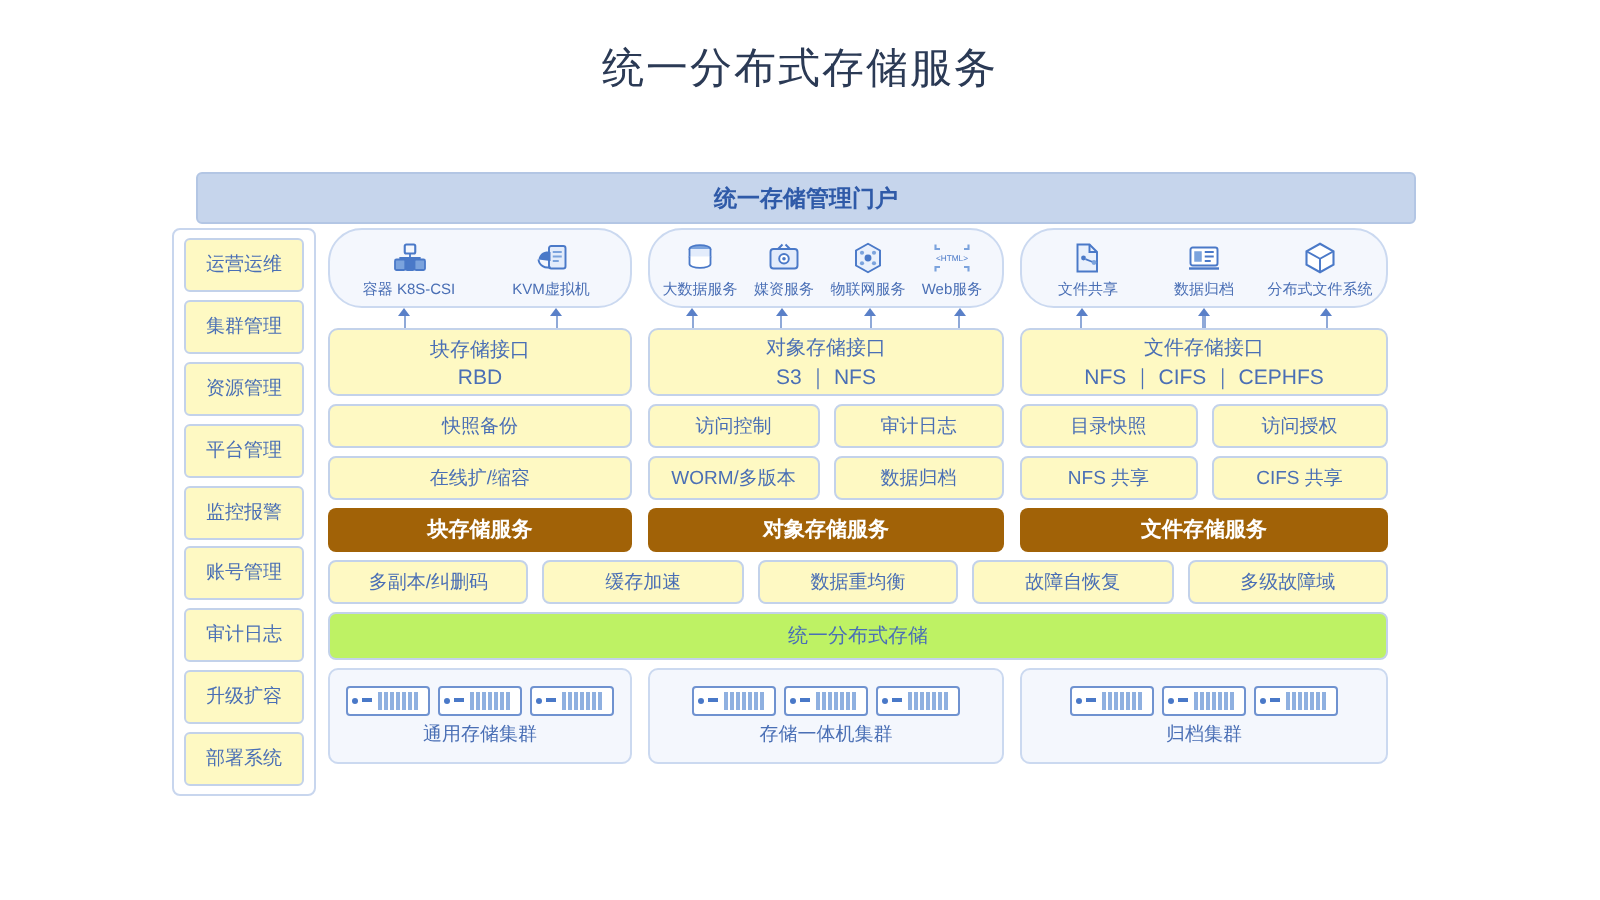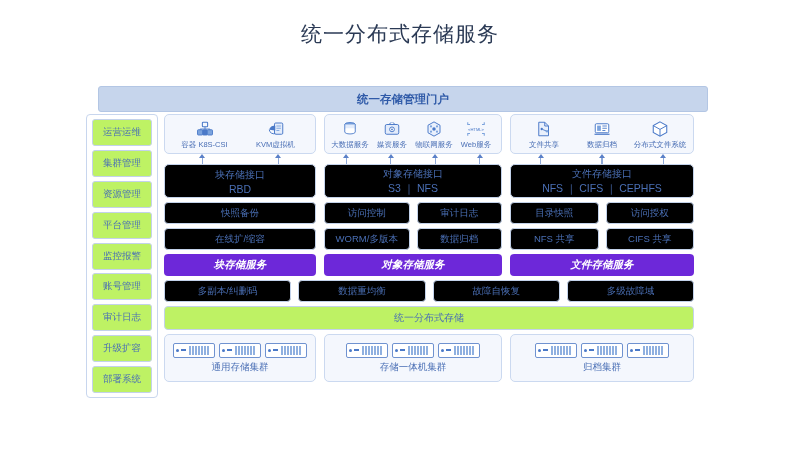--- a/index.html
+++ b/index.html
@@ -28,32 +28,32 @@
   }
 
   
   .sidebar{
     position:absolute;left:0;top:28px;width:72px;height:284px;
     border:1px solid #c8d6ee;border-radius:4px;background:#fff;
     padding:4px 5px;box-sizing:border-box;
     display:flex;flex-direction:column;justify-content:space-between;
   }
   .side-item{
-    height:25px;border:1px solid #c3d2ea;border-radius:3px;background:#bef264;
+    height:25px;border:1px solid #c3d2ea;border-radius:3px;background:#fef9c3;
     display:flex;align-items:center;justify-content:center;
     font-size:9.5px;color:#4a6fb5;
   }
 
   
   .main{
     position:absolute;left:78px;top:28px;width:530px;
   }
 
   .cols{display:flex;gap:8px;}
-  .col-block{border:1px solid #cbd9f0;border-radius:5px;background:#f4f7fd;}
+  .col-block{border:1px solid #cbd9f0;border-radius:17px;background:#f4f7fd;}
   .c1{width:152px;}
   .c2{width:178px;}
   .c3{width:184px;}
 
   
   .icon-panel{
     height:40px;display:flex;align-items:center;justify-content:space-around;
     padding:2px 4px;box-sizing:border-box;
   }
   .icon-cell{display:flex;flex-direction:column;align-items:center;gap:2px;width:100%;}
@@ -70,39 +70,39 @@
     position:absolute;left:3px;top:2px;width:1.2px;height:8px;background:#8fa9d8;
   }
   .arrow .head{
     position:absolute;left:0.5px;top:0;width:0;height:0;
     border-left:3px solid transparent;border-right:3px solid transparent;
     border-bottom:4px solid #5a80c8;
   }
 
   
   .wbox{
-    border:1px solid #c3d2ea;border-radius:5px;background:#000000;
+    border:1px solid #c3d2ea;border-radius:5px;background:#fef9c3;
     display:flex;flex-direction:column;align-items:center;justify-content:center;
     font-size:10px;color:#4a6fb5;box-sizing:border-box;
   }
   .iface{height:34px;gap:1px;}
   .iface .l1{font-size:10px;}
   .iface .l2{font-size:10.5px;}
 
   .rowgap{height:4px;}
   .featrow{display:flex;gap:8px;}
   .featgroup{display:flex;gap:7px;}
   .feat{height:22px;font-size:9.5px;flex:1;border-radius:4px;}
 
   
   .svcrow{display:flex;gap:8px;}
   .svc{
-    height:22px;border-radius:4px;background:#6d28d9;
+    height:22px;border-radius:4px;background:#a16207;
     display:flex;align-items:center;justify-content:center;
-    font-size:10.5px;color:#ffffff;font-weight:bold;font-style:italic;
+    font-size:10.5px;color:#ffffff;font-weight:bold;
   }
 
   
   .caprow{display:flex;gap:7px;}
   .cap{height:22px;font-size:9.5px;flex:1;border-radius:4px;}
 
   
   .band{
     height:24px;width:530px;border:1px solid #c3d2ea;border-radius:4px;background:#bef264;
     display:flex;align-items:center;justify-content:center;
@@ -362,20 +362,21 @@
       <div class="svcrow">
         <div class="svc c1">块存储服务</div>
         <div class="svc c2">对象存储服务</div>
         <div class="svc c3">文件存储服务</div>
       </div>
 
       <div class="rowgap"></div>
 
       <div class="caprow">
         <div class="wbox cap">多副本/纠删码</div>
+        <div class="wbox cap">缓存加速</div>
         <div class="wbox cap">数据重均衡</div>
         <div class="wbox cap">故障自恢复</div>
         <div class="wbox cap">多级故障域</div>
       </div>
 
       <div class="rowgap"></div>
 
       <div class="band">统一分布式存储</div>
 
       <div class="rowgap"></div>

